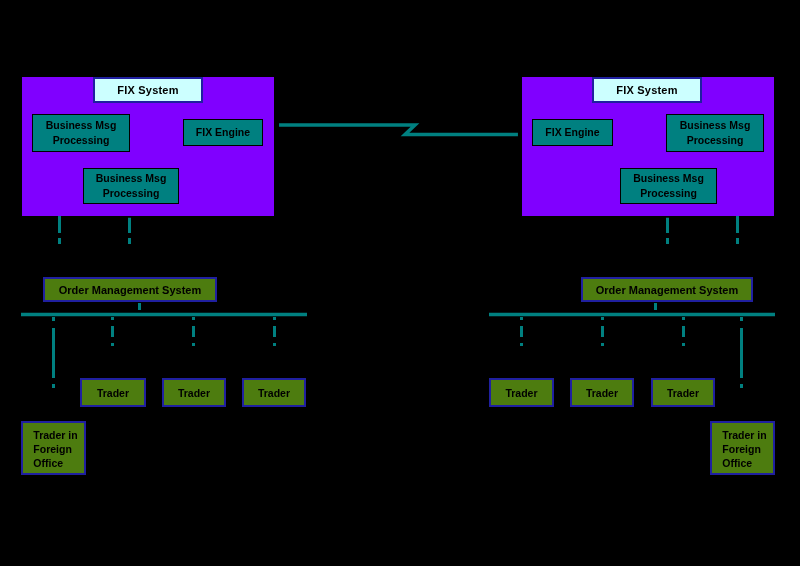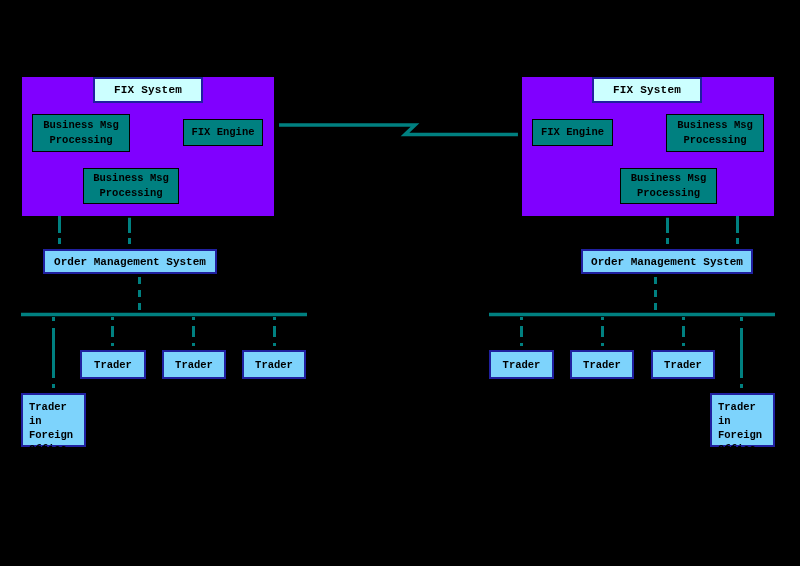--- a/index.html
+++ b/index.html
@@ -1,36 +1,36 @@
 <!DOCTYPE html>
 <html><head>
 <meta charset="utf-8">
 <style>
   html,body{margin:0;padding:0;background:#000;}
   #stage{
     position:relative;width:800px;height:476px;background:#000;overflow:hidden;
-    font-family:Liberation Mono, monospace;
+    font-family:Liberation Sans, sans-serif;
   }
   #stage *{box-sizing:border-box;}
   .layer{position:absolute;left:0;top:0;}
   .panel{position:absolute;background:#8000ff;}
   .syslabel{
     position:absolute;background:#ccffff;border:2px solid #2020a0;
     display:flex;align-items:center;justify-content:center;
     font-size:11px;font-weight:bold;color:#000;letter-spacing:.2px;
   }
   .node{
     position:absolute;background:#008080;border:1.5px solid #000;
     display:flex;align-items:center;justify-content:center;text-align:center;
     font-size:10.5px;font-weight:bold;color:#000;line-height:15px;white-space:pre-line;
   }
   .bluebox{
-    position:absolute;background:#7dd3fc;border:2px solid #2020a0;
+    position:absolute;background:#4d7c0f;border:2px solid #2020a0;
     display:flex;align-items:center;justify-content:center;text-align:center;
-    font-size:10.5px;font-weight:bold;color:#000;white-space:pre-line;
+    font-size:10.5px;font-weight:bold;color:#000;white-space:pre-line;margin-top:28px;
   }
   .oms{font-size:11px;}
   .tfo{justify-content:center;align-items:flex-start;text-align:left;
        padding:5px 2px 0 6px;line-height:14px;}
   
   .panel-l{left:22px;top:77px;width:252px;height:139px;}
   .syslabel-l{left:93px;top:77px;width:110px;height:26px;}
   .bmp1-l{left:32px;top:114px;width:98px;height:38px;}
   .eng-l{left:183px;top:119px;width:80px;height:27px;}
   .bmp2-l{left:83px;top:168px;width:96px;height:36px;}

